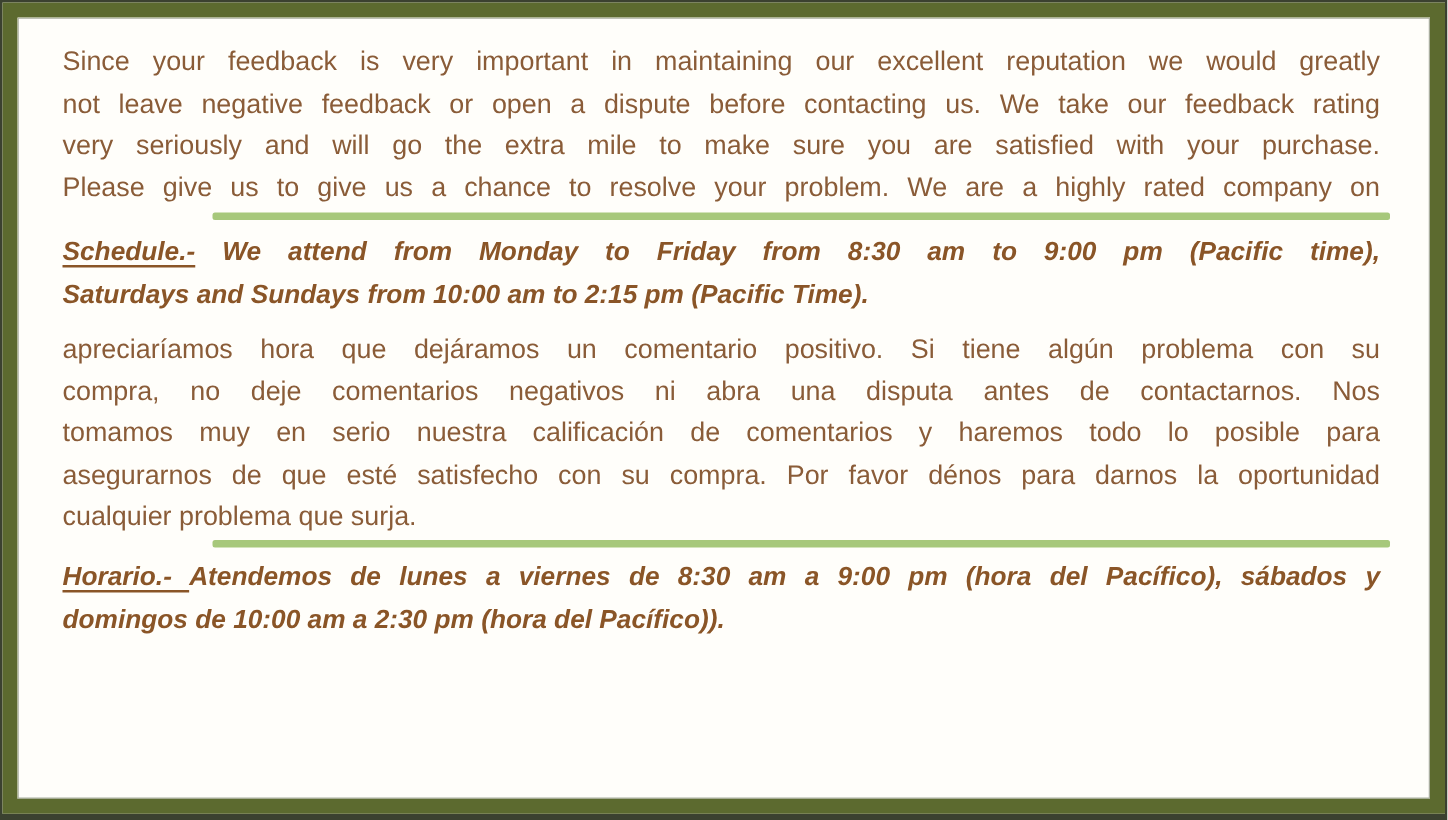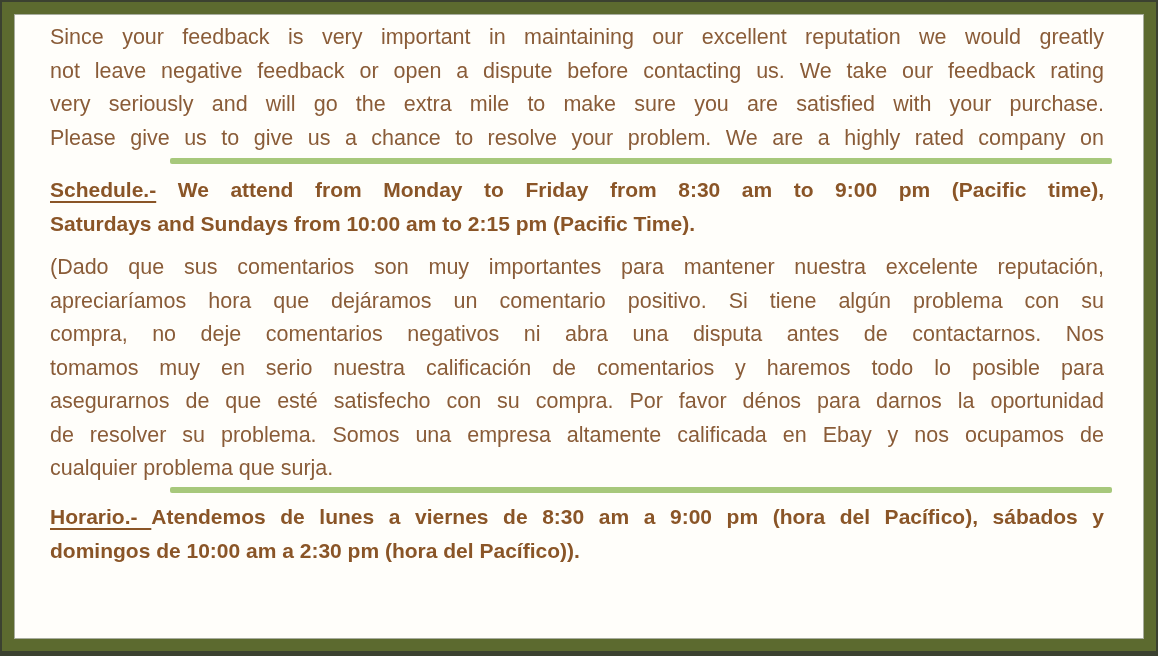--- a/index.html
+++ b/index.html
@@ -23,37 +23,38 @@
     padding:2px 2px 5px 2px;
   }
   .frame{
     width:100%;height:100%;
     border:12px solid var(--frame);
     background:var(--paper);
     box-shadow:inset 0 0 0 1px #a8ad9e;
   }
   .content{
     width:100%;height:100%;
-    padding:7px 40px 3px 36px;
+    padding:19px 40px 3px 36px;
     overflow:hidden;
   }
   .para{
     margin:0;
     color:var(--ink);
     font-size:21.5px;
     line-height:33.5px;
     text-align:justify;
   }
   .para-bold{
     margin:0;
     color:var(--ink-bold);
     font-weight:bold;
     font-size:21px;
     line-height:34px;
     text-align:justify;
+    font-style:italic;
   }
   .tline{
     text-align:justify;
     text-align-last:justify;
   }
   .tline.last{
     text-align-last:left;
   }
   .u{
     text-decoration:underline;
@@ -86,26 +87,24 @@
         </div>
 
       <div class="divider"></div>
 
       <div class="para-bold sched">
         <div class="tline"><span class="u">Schedule.-</span><span> We attend from Monday to Friday from 8:30 am to 9:00 pm (Pacific time),</span></div>
         <div class="tline last">Saturdays and Sundays from 10:00 am to 2:15 pm (Pacific Time).</div>
       </div>
 
       <div class="para">
-          <div class="tline">(Dado que sus comentarios son muy importantes para mantener nuestra excelente reputación,</div>
           <div class="tline">apreciaríamos hora que dejáramos un comentario positivo. Si tiene algún problema con su</div>
           <div class="tline">compra, no deje comentarios negativos ni abra una disputa antes de contactarnos. Nos</div>
           <div class="tline">tomamos muy en serio nuestra calificación de comentarios y haremos todo lo posible para</div>
           <div class="tline">asegurarnos de que esté satisfecho con su compra. Por favor dénos para darnos la oportunidad</div>
-          <div class="tline">de resolver su problema. Somos una empresa altamente calificada en Ebay y nos ocupamos de</div>
           <div class="tline last">cualquier problema que surja.</div>
         </div>
 
       <div class="divider second"></div>
 
       <div class="para-bold">
         <div class="tline"><span class="u">Horario.- </span><span>Atendemos de lunes a viernes de 8:30 am a 9:00 pm (hora del Pacífico), sábados y</span></div>
         <div class="tline last">domingos de 10:00 am a 2:30 pm (hora del Pacífico)).</div>
       </div>
 

